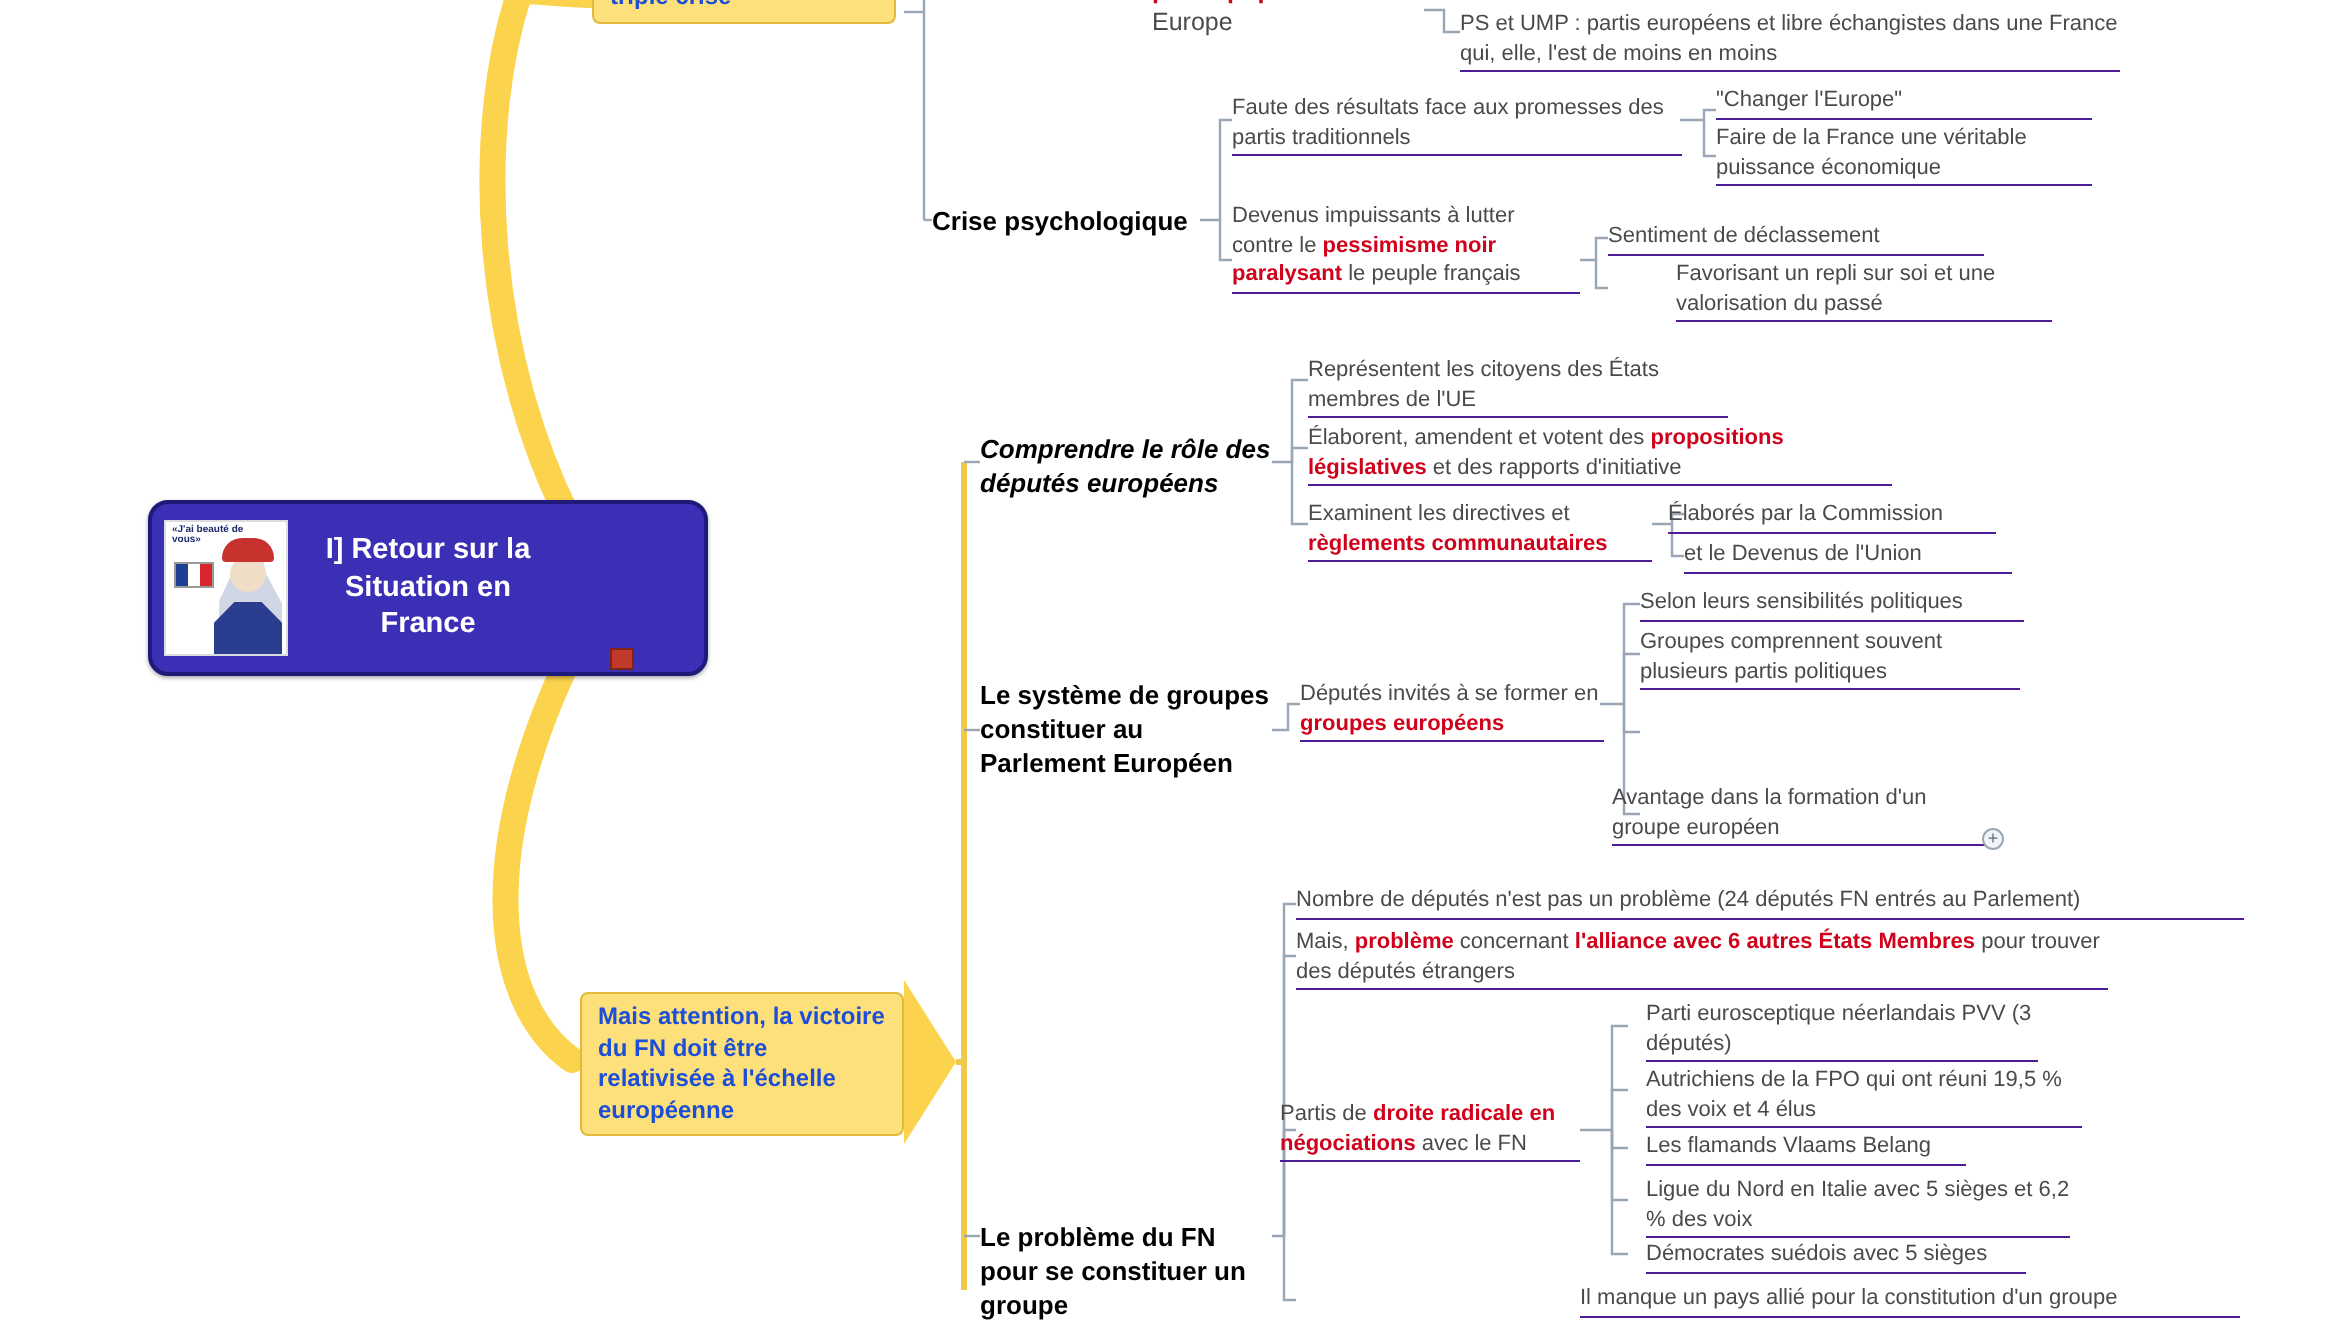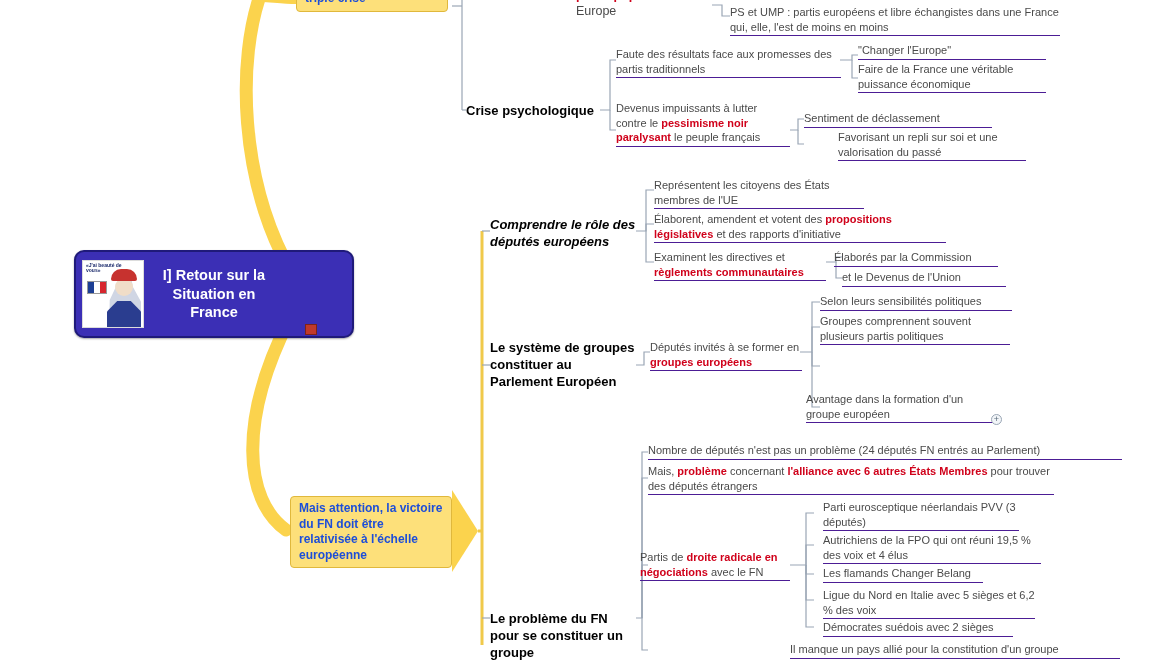--- a/index.html
+++ b/index.html
@@ -313,28 +313,28 @@
 
   <div class="node leaf" style="left:823px; top:500px; width:196px;">
     <span>Parti eurosceptique néerlandais PVV (3 députés)</span>
   </div>
 
   <div class="node leaf" style="left:823px; top:533px; width:218px;">
     <span>Autrichiens de la FPO qui ont réuni 19,5 % des voix et 4 élus</span>
   </div>
 
   <div class="node leaf" style="left:823px; top:566px; width:160px;">
-    <span>Les flamands Changer Belang</span>
+    <span>Les flamands Vlaams Belang</span>
   </div>
 
   <div class="node leaf" style="left:823px; top:588px; width:212px;">
     <span>Ligue du Nord en Italie avec 5 sièges et 6,2 % des voix</span>
   </div>
 
   <div class="node leaf" style="left:823px; top:620px; width:190px;">
-    <span>Démocrates suédois avec 2 sièges</span>
+    <span>Démocrates suédois avec 5 sièges</span>
   </div>
 
   <div class="node leaf" style="left:790px; top:642px; width:330px;">
     <span>Il manque un pays allié pour la constitution d'un groupe</span>
   </div>
 
 </div>
 
 </body></html>

